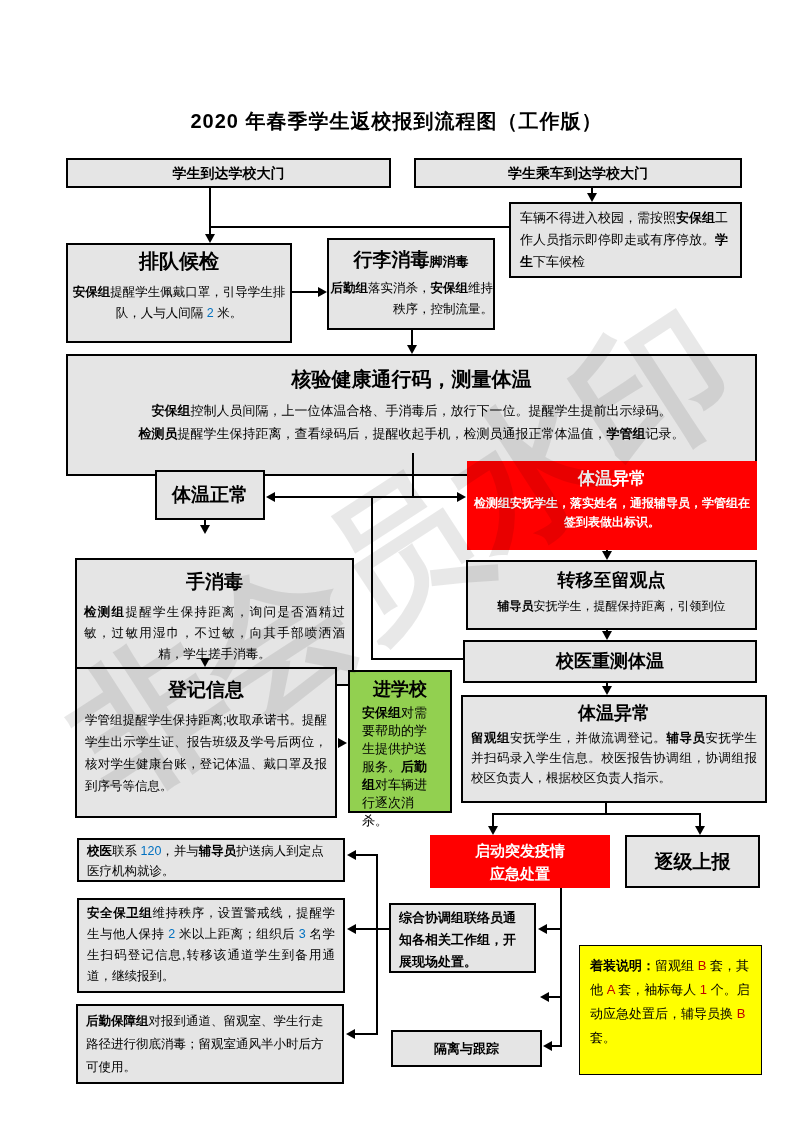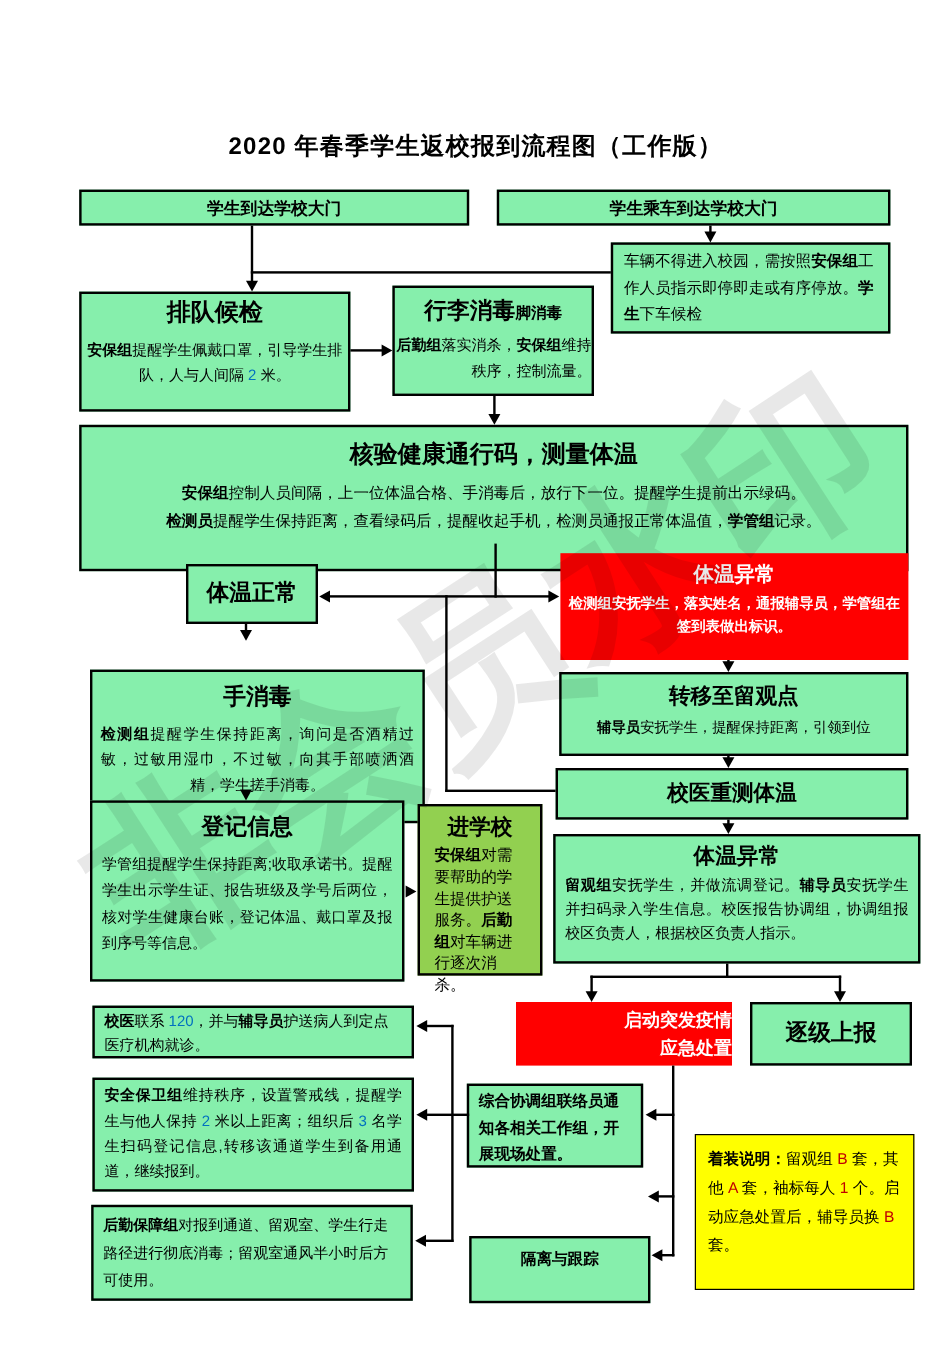--- a/index.html
+++ b/index.html
@@ -1,27 +1,27 @@
 <!DOCTYPE html>
 <html style="--c-red: #FF0000; --c-green: #92D050; --c-yellow: #FFFF00; --c-num: #0070C0; --c-letter: #C00000;"><head>
 <meta charset="utf-8">
 <style>
   html,body{margin:0;padding:0;background:#fff;}
   #page{position:relative;width:793px;height:1122px;background:#fff;overflow:hidden;
         font-family:"Liberation Sans",sans-serif;color:#000;}
   #doc-title{position:absolute;left:0;top:92px;width:100%;text-align:center;
              font-size:20px;font-weight:bold;letter-spacing:1px;margin-top:16px;}
-  .box{position:absolute;box-sizing:border-box;border:2px solid #000;background:#86efac;font-size:12.5px;line-height:21px;}
+  .box{position:absolute;box-sizing:border-box;border:2px solid #000;background:#e5e5e5;font-size:12.5px;line-height:21px;}
   .noborder{border:none;}
   .bg-red{background:var(--c-red,#FF0000);color:#fff;}
   .bg-green{background:var(--c-green,#92D050);}
   .bg-yellow{background:var(--c-yellow,#FFFF00);border-width:1px;}
   .bt{font-weight:bold;text-align:center;line-height:1.25;}
   .t20{font-size:20px;} .t19{font-size:19px;} .t18{font-size:18px;}
-  .t17{font-size:17px;} .t15{font-size:15px;text-align:right;} .t14{font-size:14px;} .t13{font-size:13px;}
+  .t17{font-size:17px;} .t15{font-size:15px;} .t14{font-size:14px;} .t13{font-size:13px;}
   .center{text-align:center;}
   .just{text-align:justify;text-align-last:left;}
   .jc{text-align:justify;text-align-last:center;}
   .b{font-weight:bold;}
   .c-blue{color:var(--c-num,#0070C0);}
   .c-red{color:var(--c-letter,#C00000);}
   .vl,.hl{position:absolute;background:#000;}
   .vl{width:2px;} .hl{height:2px;}
   .hd,.hu,.hlf,.hr{position:absolute;width:0;height:0;}
   .hd{border-left:5px solid transparent;border-right:5px solid transparent;border-top:9px solid #000;}
@@ -126,21 +126,21 @@
 
   <div class="box" style="left:625px;top:835px;width:135px;height:53px;">
     <div class="bt t19" style="line-height:49px;text-align:center;">逐级上报</div>
   </div>
 
   <div class="box" style="left:389px;top:903px;width:147px;height:70px;padding:2px 8px;font-size:13px;line-height:22px;">
     <div><span class="b">综合协调组联络员通知各相关工作组，开展现场处置。</span></div>
   </div>
 
 
-  <div class="box" style="left:391px;top:1030px;width:151px;height:56px;">
+  <div class="box" style="left:391px;top:1030px;width:151px;height:37px;">
     <div class="bt t13" style="line-height:33px;">隔离与跟踪</div>
   </div>
 
   <div class="box bg-yellow" style="left:579px;top:945px;width:183px;height:130px;padding:8px 10px;font-size:13px;line-height:24px;">
     <div><span class="b">着装说明：</span><span>留观组 </span><span class="c-red">B</span><span> 套，其他 </span><span class="c-red">A</span><span> 套，袖标每人 </span><span class="c-red">1</span><span> 个。启动应急处置后，辅导员换 </span><span class="c-red">B</span><span> 套。</span></div>
   </div>
 
   <div class="vl" style="left:209px;top:188px;height:47px;"></div>
   <div class="hd" style="left:205px;top:234px;"></div>
   <div class="hl" style="left:209px;top:226px;width:300px;"></div>

